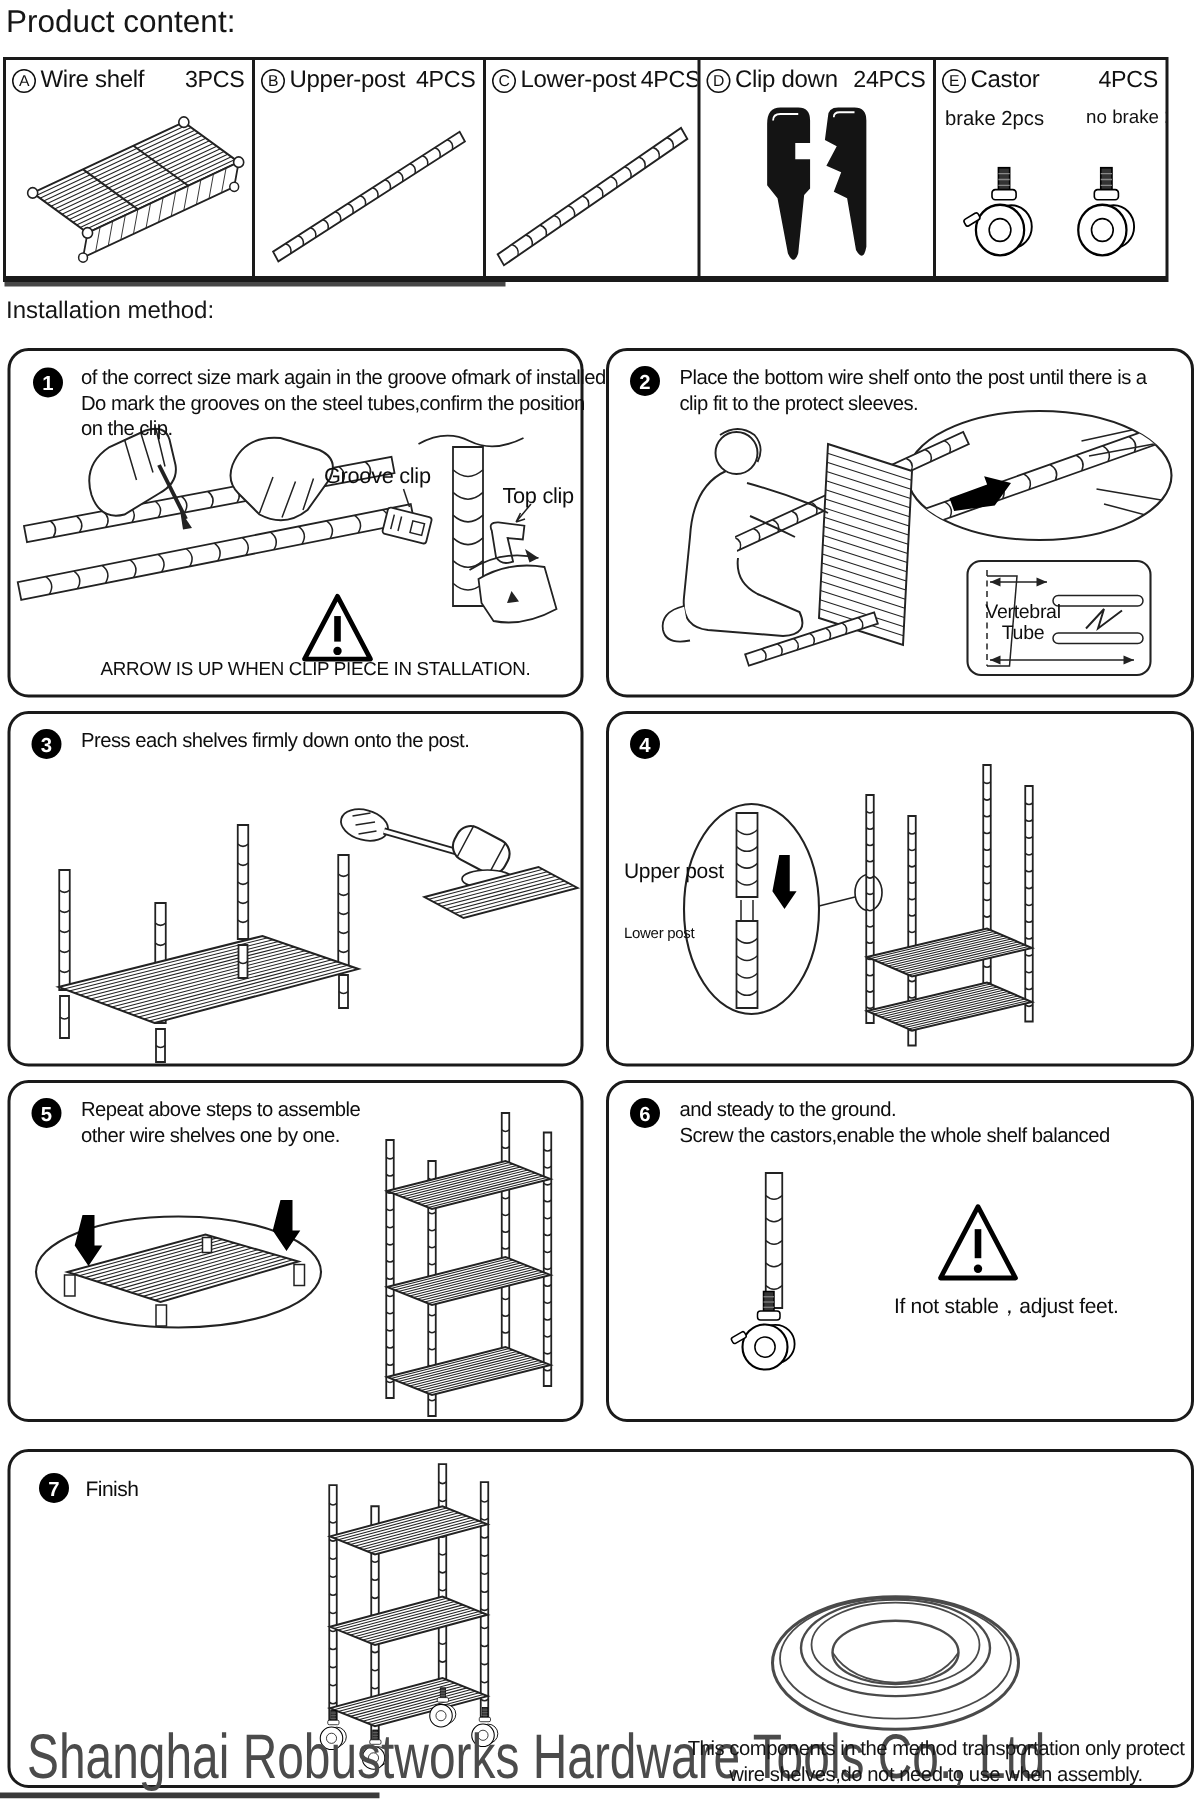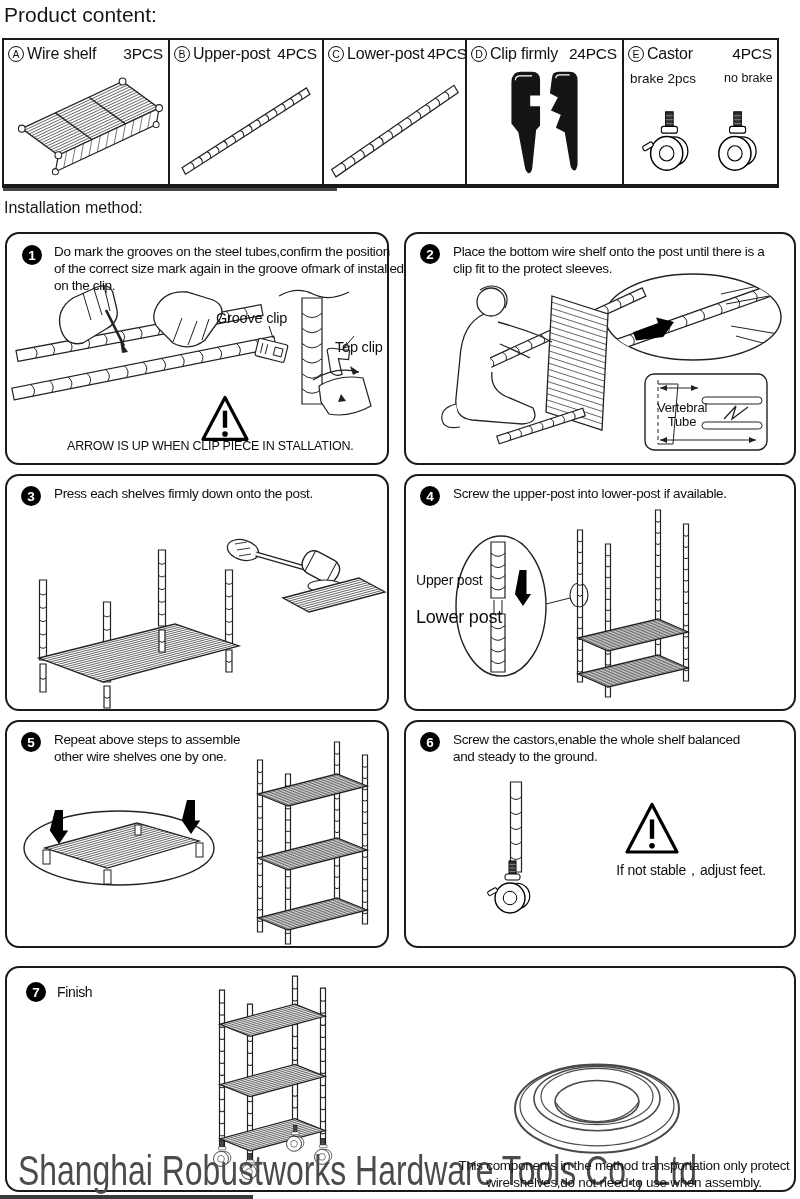--- a/index.html
+++ b/index.html
@@ -31,21 +31,21 @@
   .stepbox { position:absolute; border:2px solid #1a1a1a; border-radius:14px; background:#fff; }
   .illus { position:absolute; inset:0; }
   .illus svg { width:100%; height:100%; display:block; }
   .stepnum { position:absolute; left:14px; top:10px; width:20px; height:20px; border-radius:50%;
     background:#000; color:#fff; font-size:13.5px; font-weight:bold;
     display:flex; align-items:center; justify-content:center; }
   .steptext { position:absolute; left:47px; top:9px; font-size:13.5px; letter-spacing:-0.35px;
     line-height:17px; white-space:nowrap; color:#0e0e0e; }
   .lbl { position:absolute; font-size:14.5px; letter-spacing:-0.2px; white-space:nowrap; color:#0e0e0e; }
   .lbl-small { font-size:13px; white-space:normal; line-height:13.5px;text-align:center; }
-  .caption { position:absolute; font-size:12.5px; letter-spacing:-0.2px; text-align:right; white-space:nowrap; color:#0e0e0e; }
+  .caption { position:absolute; font-size:12.5px; letter-spacing:-0.2px; text-align:left; white-space:nowrap; color:#0e0e0e; }
   .cap6 { font-size:14px; }
 
   .company { position:absolute; left:18px; top:1147px; font-size:42px; color:#4b4b4b;
     white-space:nowrap; transform:scaleX(0.76); transform-origin:left top; z-index:4; }
   .note { position:absolute; left:450px; top:1157px; width:348px; text-align:center;
     font-size:13.5px; letter-spacing:-0.3px; line-height:17px; z-index:5; color:#141414; }
   .note div { white-space:nowrap; }
   .shadowbar { position:absolute; left:3px; top:188px; width:334px; height:3px; background:#474747; }
   .bottombar { position:absolute; left:0; top:1195px; width:253px; height:4px; background:#3a3a3a; }
 </style>
@@ -147,21 +147,21 @@
           <path d="M97.97595832111963,51.38584301148409 Q98.89341255648952,46.08317597253078 93.71634937118804,44.61415698851591" fill="none" stroke="#222" stroke-width="1"></path>
           <path d="M107.51441985958118,45.38584301148409 Q108.43187409495107,40.08317597253078 103.25481090964959,38.61415698851591" fill="none" stroke="#222" stroke-width="1"></path>
           <path d="M117.05288139804271,39.38584301148409 Q117.9703356334126,34.08317597253078 112.79327244811113,32.61415698851591" fill="none" stroke="#222" stroke-width="1"></path>
           <path d="M126.59134293650426,33.38584301148409 Q127.50879717187415,28.083175972530782 122.33173398657267,26.61415698851591" fill="none" stroke="#222" stroke-width="1"></path>
         </svg>
       </div>
   </div>
   <div class="pcell c4">
     <div class="phead">
       <span class="lcirc">D</span>
-      <span>Clip firmly</span>
+      <span>Clip down</span>
       <span class="qty">24PCS</span>
     </div>
     <div class="pdraw">
         <svg viewBox="0 0 157 112" preserveAspectRatio="none" xmlns="http://www.w3.org/2000/svg">
           <path d="M45,18 Q45,8 54,8 L66,8 Q74,8 74,16 L74,30 L64,30 L64,40 L74,40 L74,58 L70,62 L66,98 Q63,106 59,98 L52,64 L45,56 Z" fill="#141414"></path>
           <path d="M49,16 Q49,12 54,12 L66,12" fill="none" stroke="#fff" stroke-width="1.2"></path>
           <path d="M86,14 Q86,8 93,8 L104,8 Q112,8 112,16 L112,94 Q110,104 105,96 L99,64 L90,60 L95,48 L85,44 L92,32 L84,28 Z" fill="#141414"></path>
           <path d="M90,14 Q90,11 94,11 L104,11" fill="none" stroke="#fff" stroke-width="1.2"></path>
         </svg>
       </div>
@@ -265,26 +265,26 @@
         <path d="M306,146 Q328,132 352,138" fill="none" stroke="#222" stroke-width="1.2"></path>
         <polygon points="352,138 343,132 346,141" fill="#222"></polygon>
         <path d="M334,160 l5,7 l-8,1 z" fill="#222"></path>
         <polygon points="218,163.5424 240,205.36 196,205.36" fill="#fff" stroke="#000" stroke-width="3.2" stroke-linejoin="round"></polygon>
         <rect x="215.8" y="176.7072" width="4.4" height="17.0368" fill="#000"></rect>
         <circle cx="218" cy="199.9392" r="2.8" fill="#000"></circle>
       </svg>
     </div>
   <div class="stepnum" style="left:15px;top:11px">1</div>
   <div class="steptext">
+    <div>of the correct size mark again in the groove ofmark of installed</div>
     <div>Do mark the grooves on the steel tubes,confirm the position</div>
-    <div>of the correct size mark again in the groove ofmark of installed</div>
     <div>on the clip.</div>
   </div>
   <div class="lbl" style="left:209px;top:76px">Groove clip</div>
-  <div class="lbl" style="left:328px;top:105px">Top clip</div>
+  <div class="lbl" style="left:328px;top:89px">Top clip</div>
   <div class="caption" style="left:60px;top:205px;width:280px">ARROW IS UP WHEN CLIP PIECE IN STALLATION.</div>
 </div>
 
 <div class="stepbox" style="left:404px;top:232px;width:392px;height:233px">
   <div class="illus">
       <svg viewBox="0 0 388 229" preserveAspectRatio="none" xmlns="http://www.w3.org/2000/svg">
         <defs>
           <clipPath id="ov2">
             <ellipse cx="287" cy="83" rx="88" ry="43"></ellipse>
           </clipPath>
@@ -555,25 +555,22 @@
         <line x1="185.84615384615384" y1="204" x2="265.84615384615387" y2="185" stroke="#222" stroke-width="0.7"></line>
         <line x1="188.15384615384616" y1="205" x2="268.15384615384613" y2="186" stroke="#222" stroke-width="0.7"></line>
         <line x1="190.46153846153845" y1="206" x2="270.46153846153845" y2="187" stroke="#222" stroke-width="0.7"></line>
         <line x1="192.76923076923077" y1="207" x2="272.7692307692308" y2="188" stroke="#222" stroke-width="0.7"></line>
         <line x1="195.07692307692307" y1="208" x2="275.0769230769231" y2="189" stroke="#222" stroke-width="0.7"></line>
         <line x1="197.3846153846154" y1="209" x2="277.38461538461536" y2="190" stroke="#222" stroke-width="0.7"></line>
         <line x1="199.69230769230768" y1="210" x2="279.6923076923077" y2="191" stroke="#222" stroke-width="0.7"></line>
       </svg>
     </div>
   <div class="stepnum">4</div>
-  <div class="steptext">
-    <div>Screw the upper-post into lower-post if available.</div>
-  </div>
   <div class="lbl" style="left:10px;top:96px;font-size:14px">Upper post</div>
-  <div class="lbl" style="left:10px;top:131px;font-size:18px">Lower post</div>
+  <div class="lbl" style="left:10px;top:141px;font-size:10px">Lower post</div>
 </div>
 
 <div class="stepbox" style="left:5px;top:720px;width:384px;height:228px">
   <div class="illus">
       <svg viewBox="0 0 380 224" preserveAspectRatio="none" xmlns="http://www.w3.org/2000/svg">
         <ellipse cx="112" cy="126" rx="95" ry="37" fill="#fff" stroke="#222" stroke-width="1.4"></ellipse>
         <polygon points="38,126 130,101 192,119 100,146" fill="#fff" stroke="#222" stroke-width="1.3"></polygon>
         <line x1="41.875" y1="127.25" x2="133.875" y2="102.125" stroke="#222" stroke-width="0.7"></line>
         <line x1="45.75" y1="128.5" x2="137.75" y2="103.25" stroke="#222" stroke-width="0.7"></line>
         <line x1="49.625" y1="129.75" x2="141.625" y2="104.375" stroke="#222" stroke-width="0.7"></line>
@@ -724,22 +721,22 @@
         <g transform="rotate(-30 89 168)">
           <rect x="81" y="166" width="10" height="4.5" rx="1.5" fill="#fff" stroke="#000" stroke-width="1"></rect>
         </g>
         <polygon points="246,82.48 271,130 221,130" fill="#fff" stroke="#000" stroke-width="3.2" stroke-linejoin="round"></polygon>
         <rect x="243.8" y="97.44" width="4.4" height="19.36" fill="#000"></rect>
         <circle cx="246" cy="123.84" r="2.8" fill="#000"></circle>
       </svg>
     </div>
   <div class="stepnum">6</div>
   <div class="steptext">
+    <div>and steady to the ground.</div>
     <div>Screw the castors,enable the whole shelf balanced</div>
-    <div>and steady to the ground.</div>
   </div>
   <div class="caption cap6" style="left:190px;top:140px;width:170px">If not stable，adjust feet.</div>
 </div>
 
 <div class="stepbox" style="left:5px;top:966px;width:791px;height:226px">
   <div class="illus">
       <svg viewBox="0 0 787 221" preserveAspectRatio="none" xmlns="http://www.w3.org/2000/svg">
         <polygon points="212.5,22 212.5,178 217.5,178 217.5,22" fill="#fff" stroke="#222" stroke-width="1.2"></polygon>
         <path d="M212.5,34 Q215,36.25 217.5,34" fill="none" stroke="#222" stroke-width="1"></path>
         <path d="M212.5,46 Q215,48.25 217.5,46" fill="none" stroke="#222" stroke-width="1"></path>

